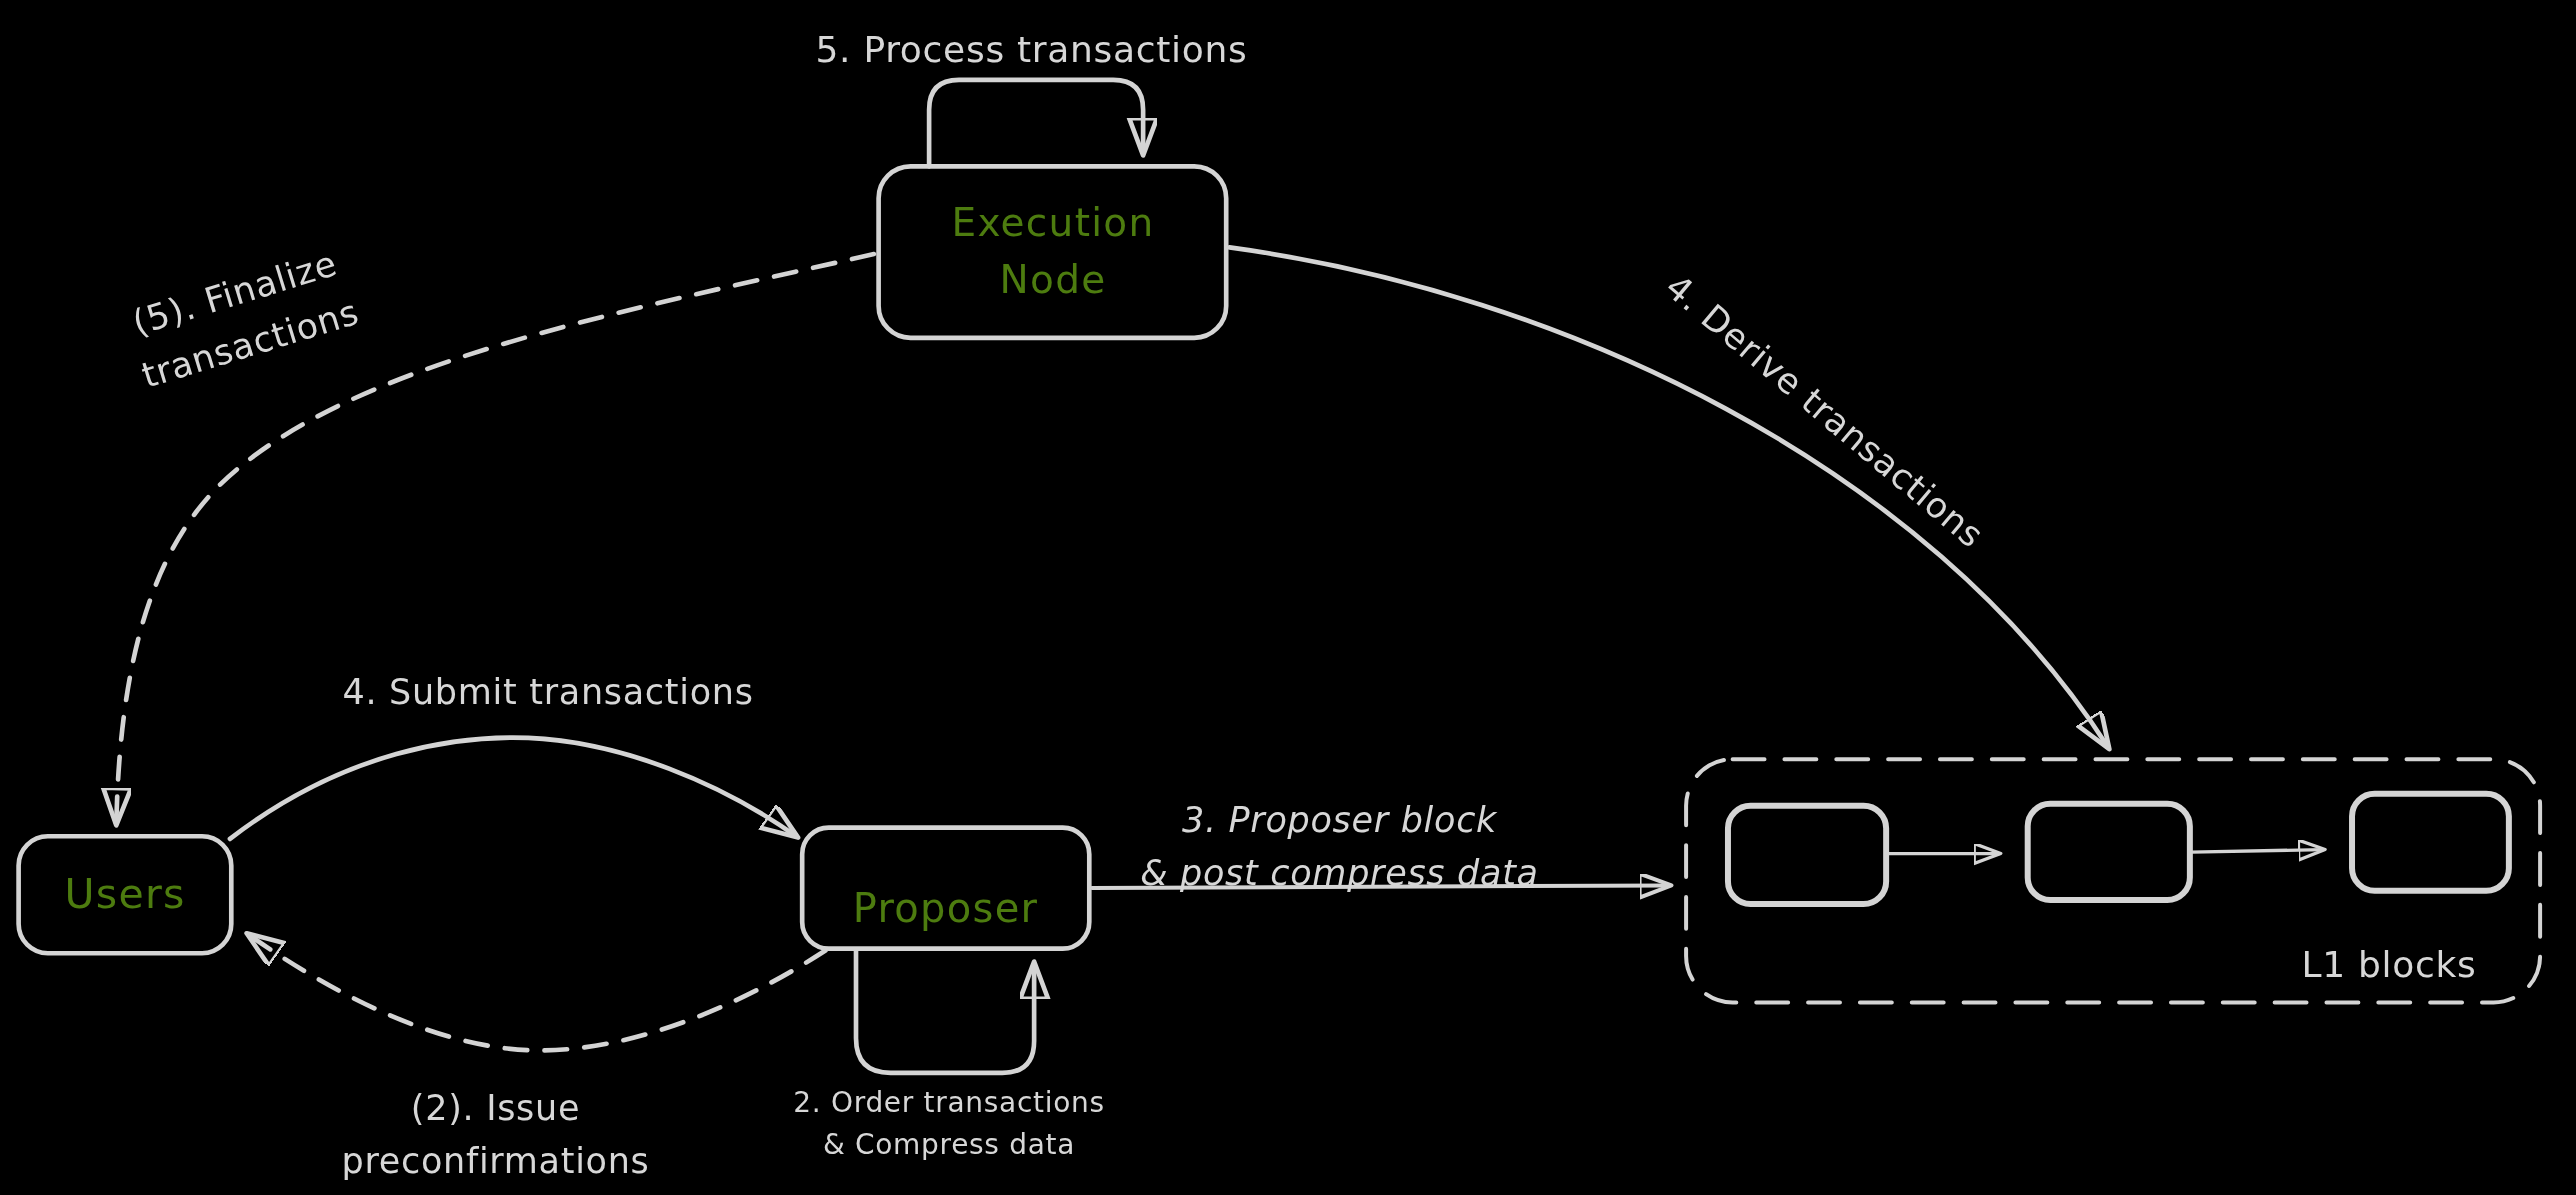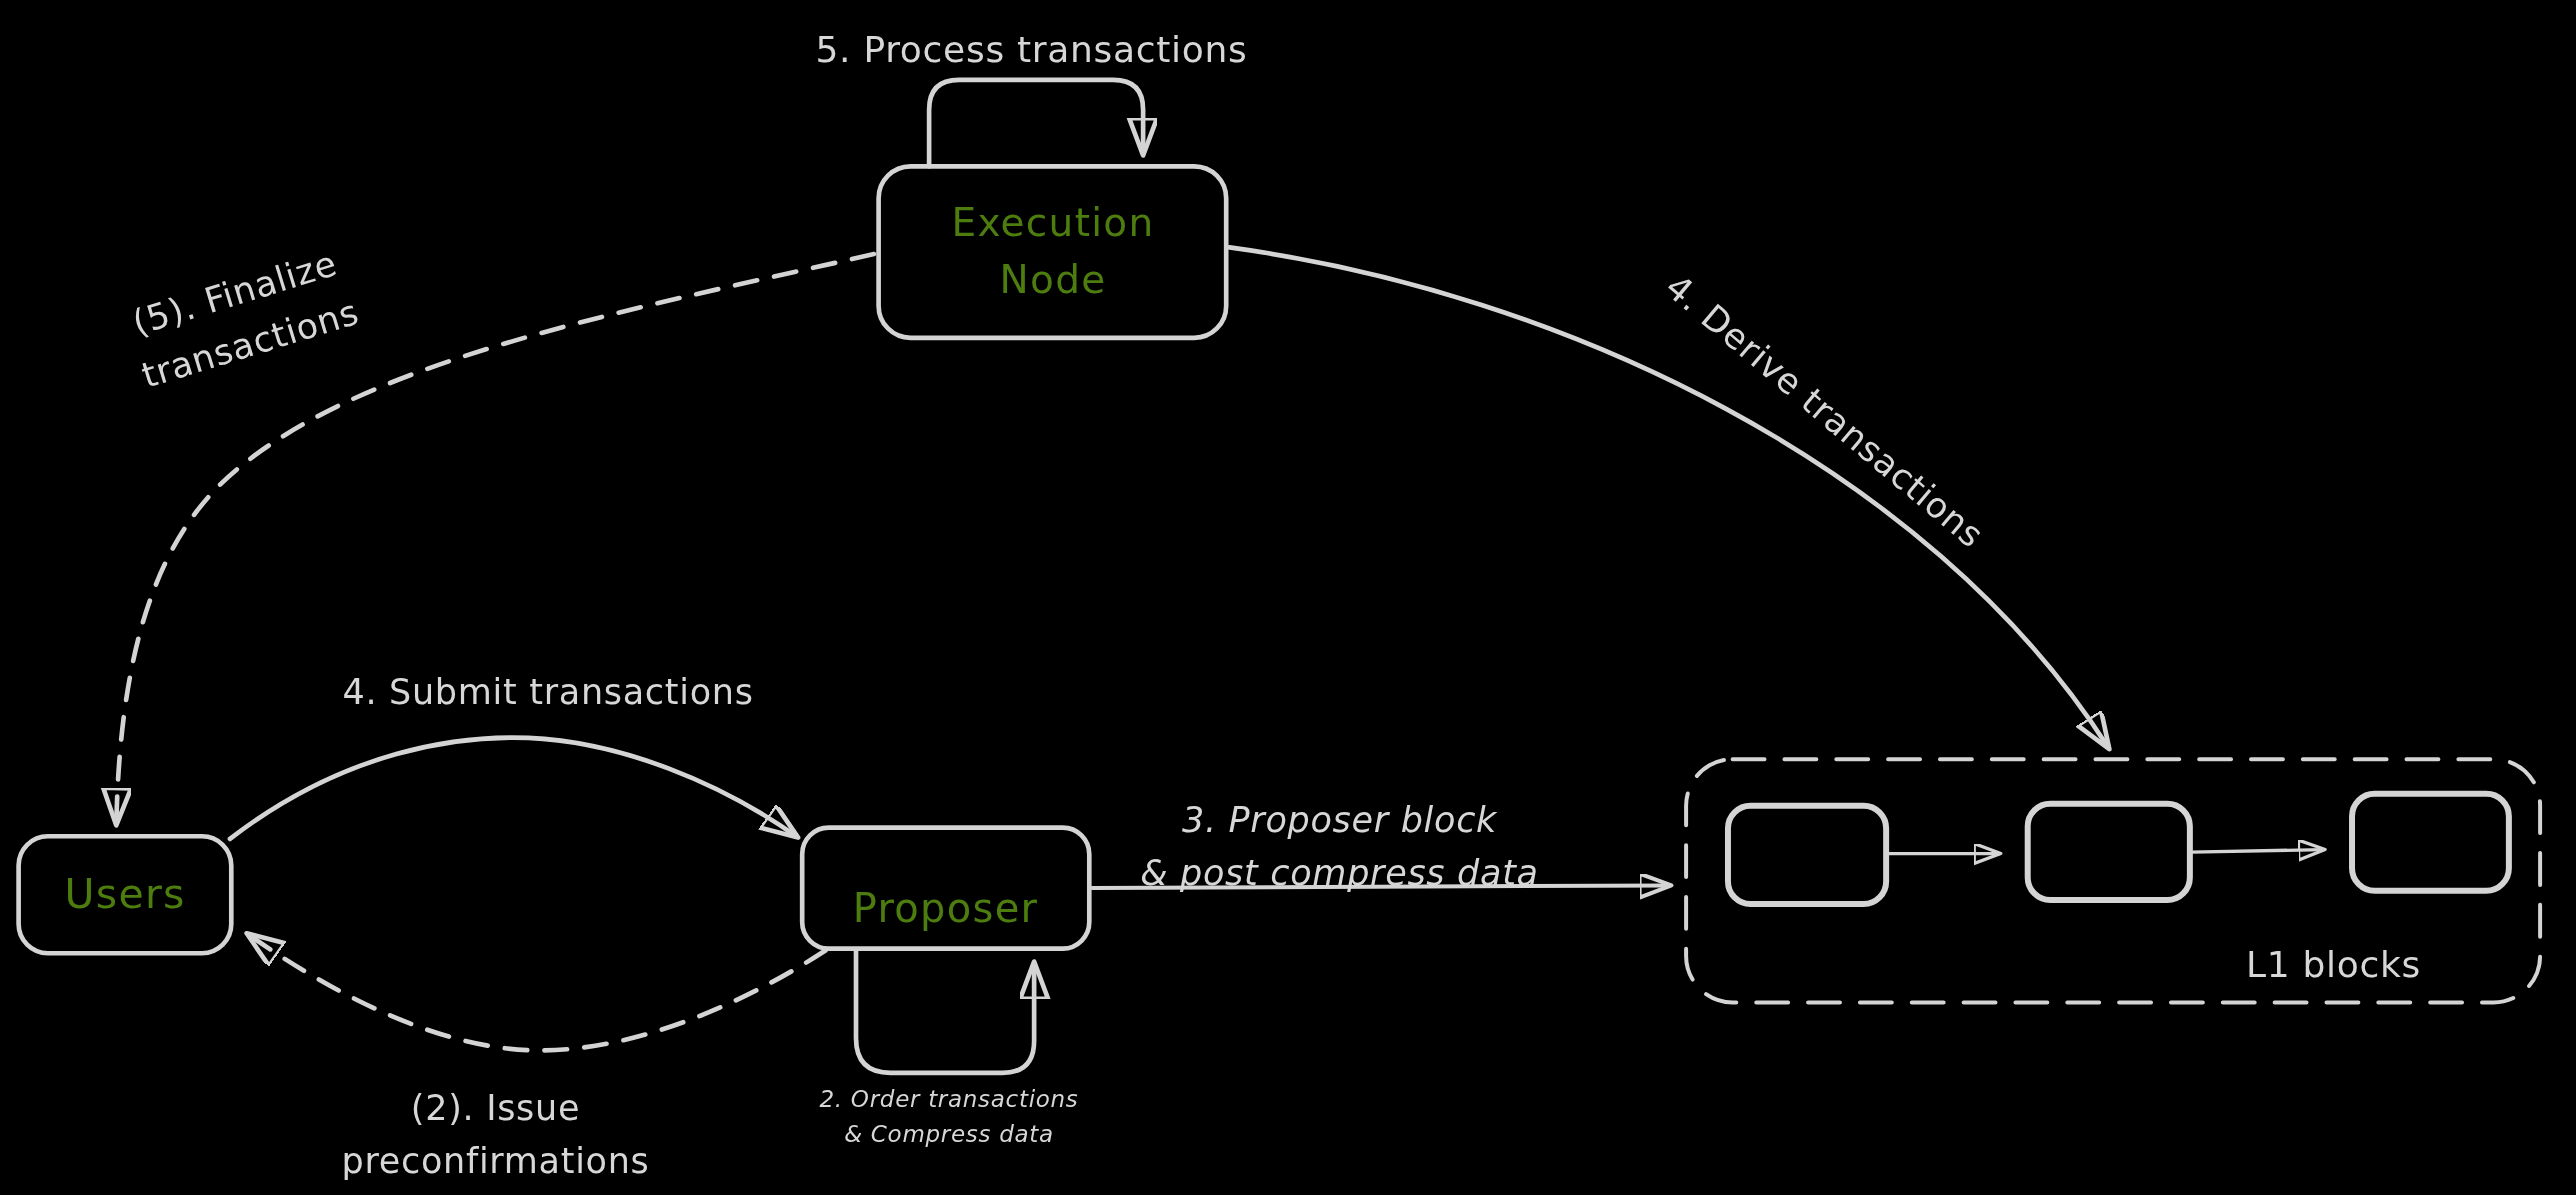--- a/index.html
+++ b/index.html
@@ -46,23 +46,23 @@
     text-align: center;
     white-space: pre-line;
     line-height: 1.45;
     letter-spacing: 1.3px;
   }
   .lbl-process      { left: 779px; top: 23px;  width: 505px; font-size: 36px; }
   .lbl-finalize     { left: 63px;   top: 266px; width: 359px; font-size: 35px; transform: rotate(-17deg); }
   .lbl-derive       { left: 1605px; top: 385px; width: 439px; font-size: 35px; transform: rotate(40deg); }
   .lbl-submit       { left: 302px;  top: 666px; width: 492px; font-size: 35px; }
   .lbl-preconfirm   { left: 263px;  top: 1082px; width: 465px; font-size: 35px; }
-  .lbl-order        { left: 713px; top: 1082px; width: 472px; font-size: 23px; font-style: italic; }
+  .lbl-order        { left: 713px; top: 1082px; width: 472px; font-size: 28px; }
   .lbl-propose      { left: 1107px; top: 794px; width: 465px; font-size: 35px; font-style: italic; }
-  .lbl-l1           { left: 2246px; top: 938px; width: 286px; font-size: 36px; text-align: left; }
+  .lbl-l1           { left: 2246px; top: 938px; width: 286px; font-size: 36px; text-align: center; }
   .lbl-exec-node    { left: 879px; top: 166px;  width: 348px; height: 171px; font-size: 39px; }
   .lbl-users        { left: 18.6px;   top: 836px; width: 213px; height: 117px; font-size: 41px; }
   .lbl-proposer     { left: 802px; top: 827px; width: 287px; height: 121px; font-size: 40px; margin-top: 20px; }
 </style>
 </head>
 <body>
 
 <div class="stage">
 
   <svg class="edges-layer" viewBox="0 0 3876 1799" xmlns="http://www.w3.org/2000/svg">

